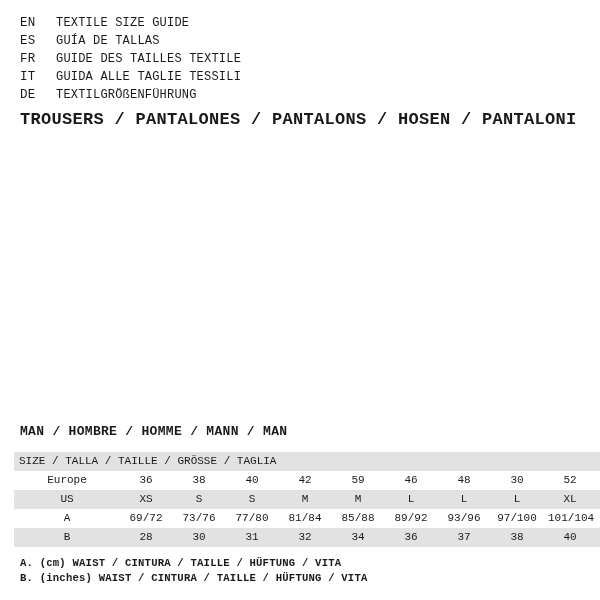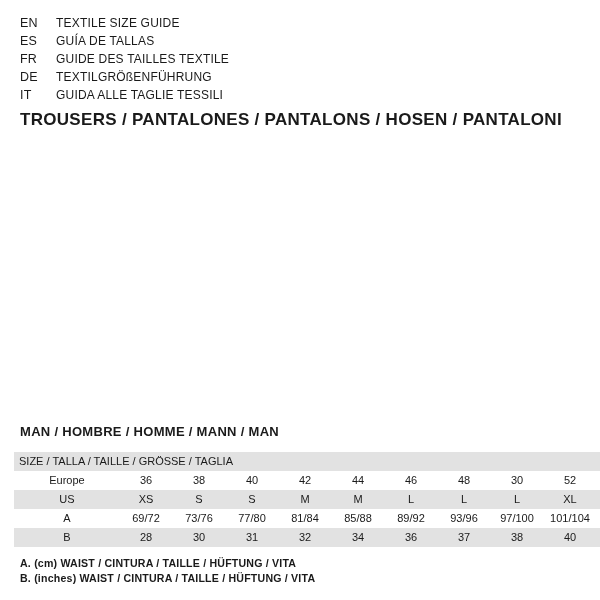--- a/index.html
+++ b/index.html
@@ -13,20 +13,21 @@
     font-family: "Liberation Sans", sans-serif;
     color: #1a1a1a;
     overflow: hidden;
     position: relative;
   }
 
   .page {
     position: relative;
     width: 600px;
     height: 600px;
+    font-family: Liberation Mono, monospace;
   }
 
   
   .lang-block {
     position: absolute;
     left: 20px;
     top: 16px;
     width: 340px;
   }
   .lang-row {
@@ -154,27 +155,27 @@
       <span class="lang-code">ES</span>
       <span class="lang-text">GUÍA DE TALLAS</span>
     </div>
 
     <div class="lang-row">
       <span class="lang-code">FR</span>
       <span class="lang-text">GUIDE DES TAILLES TEXTILE</span>
     </div>
 
     <div class="lang-row">
+      <span class="lang-code">IT</span>
+      <span class="lang-text">GUIDA ALLE TAGLIE TESSILI</span>
+    </div>
+
+    <div class="lang-row">
       <span class="lang-code">DE</span>
       <span class="lang-text">TEXTILGRÖßENFÜHRUNG</span>
-    </div>
-
-    <div class="lang-row">
-      <span class="lang-code">IT</span>
-      <span class="lang-text">GUIDA ALLE TAGLIE TESSILI</span>
     </div>
 
   </div>
 
   <div class="category-title">TROUSERS / PANTALONES / PANTALONS / HOSEN / PANTALONI</div>
 
 
   <div class="section-title">MAN / HOMBRE / HOMME / MANN / MAN</div>
 
   <table class="size-table">
@@ -193,21 +194,21 @@
         <td class="cell"></td>
 
       </tr>
 
       <tr class="plain">
         <td class="rowlabel">Europe</td>
         <td class="cell">36</td>
         <td class="cell">38</td>
         <td class="cell">40</td>
         <td class="cell">42</td>
-        <td class="cell">44</td>
+        <td class="cell">59</td>
         <td class="cell">46</td>
         <td class="cell">48</td>
         <td class="cell">30</td>
         <td class="cell">52</td>
         <td class="cell">54</td>
 
       </tr>
 
       <tr class="shaded">
         <td class="rowlabel">US</td>

